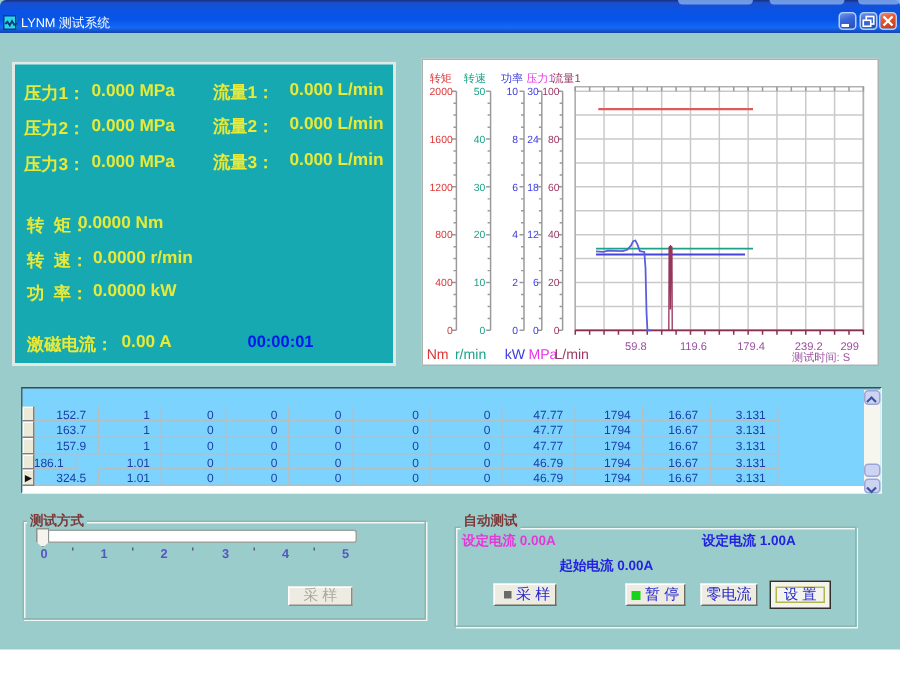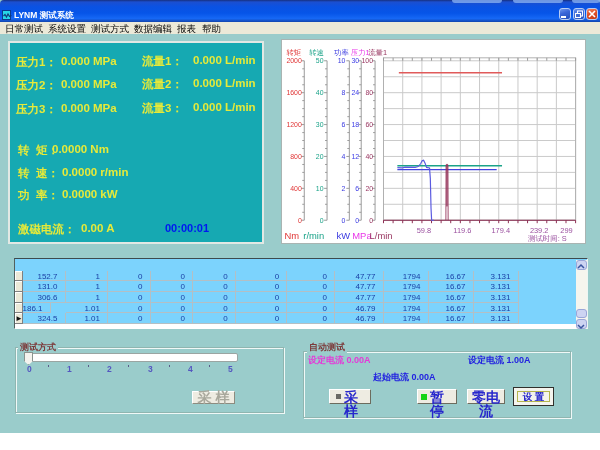--- a/index.html
+++ b/index.html
@@ -1,21 +1,21 @@
 <!DOCTYPE html>
 <html><head><meta charset="utf-8"><style>
 *{margin:0;padding:0;box-sizing:border-box}
 html,body{width:600px;height:450px;overflow:hidden}
 body{background:#fff;font-family:"Liberation Sans",sans-serif;position:relative}
 .win{position:absolute;left:0;top:0;width:600px;height:433px;background:#9acccb}
 .title{position:absolute;left:0;top:0;width:600px;height:22px;
  background:linear-gradient(180deg,#16307f 0%,#1b4fd0 9%,#0b52e2 30%,#0655e8 60%,#1668f5 84%,#1345ae 100%);border-radius:4px 4px 0 0}
 .ticon{position:absolute;left:2px;top:10px;width:9px;height:10px;background:#26d7e8;border:1px solid #0b3b8c}
 .ticon svg{position:absolute;left:0;top:0}
-.ttext{position:absolute;left:14px;top:9.5px;font-size:8.5px;font-weight:bold;color:#fff;letter-spacing:0}
+.ttext{position:absolute;left:14px;top:9.5px;font-size:8.5px;font-weight:normal;color:#fff;letter-spacing:0}
 .tb{position:absolute;top:8px;width:12px;height:12px;border-radius:3px;border:1px solid #b8cdf4;color:#fff;font-size:9px;text-align:center;line-height:11px}
 .tbmin{left:559px;background:linear-gradient(160deg,#6f97ee 0%,#3a66d8 40%,#2450bc 100%)}
 .tbmax{left:573px;background:linear-gradient(160deg,#6f97ee 0%,#3a66d8 40%,#2450bc 100%)}
 .tbx{left:586px;background:linear-gradient(160deg,#f0855e 0%,#e0512a 45%,#c43a14 100%)}
 .menu{position:absolute;left:0;top:22px;width:600px;height:12px;background:#ece9d8;font-size:9.5px;color:#000}
 .menu span{position:absolute;top:0.5px}
 .tealpanel{position:absolute;left:8px;top:41px;width:256px;height:203px;background:#16a9b2;border:2px solid #e2e8e4}
 .tp{position:absolute;color:#e7ea39;font-weight:bold;font-size:11.5px;white-space:pre}
 .timer{position:absolute;color:#0018f0;font-weight:bold;font-size:11px;letter-spacing:0px}
 .gb{position:absolute;border:1px solid #8fb5b0;box-shadow:inset 1px 1px 0 rgba(255,255,255,.85),1px 1px 0 rgba(255,255,255,.85)}
@@ -26,21 +26,21 @@
 .trow .hc,.trow .dc,.trow .sel,.trow .fill{position:absolute;top:0;height:100%;font-size:8px;color:#1a3fa5;overflow:hidden}
 .trow .hc{border-right:1px solid #7e8f96;border-bottom:1px solid #7e8f96;padding:1.5px 0 0 2px;white-space:nowrap}
 .trow .dc{border-right:1px solid #b4bfc4;border-bottom:1px solid #b4bfc4;text-align:right;padding:1px 7px 0 0}
 .trow .sel{background:#ece9d8;border-right:1px solid #808080;border-bottom:1px solid #808080;box-shadow:inset 1px 1px 0 #fff}
 .trow .fill{border-bottom:none}
 .thead .fill{border-bottom:none}
 .mk{position:absolute;left:0px;top:0.5px;font-size:8px;color:#111}
 .sbar{position:absolute;left:576px;top:259.5px;width:10.5px;height:69px;background:#f6f5ee}
 .sb{position:absolute;left:0;width:10.5px;height:10px;background:#cdd4f2;border:1px solid #9aa6d8;border-radius:3px;color:#3a55a0;font-size:7px;text-align:center;line-height:9px;font-weight:bold}
 .thumb{position:absolute;left:0;top:49px;width:10.5px;height:9px;background:#cdd4f2;border:1px solid #9aa6d8;border-radius:3px}
-.btn{position:absolute;background:#eeece2;border-top:1px solid #fff;border-left:1px solid #fff;border-right:1px solid #6c6c5e;border-bottom:1px solid #6c6c5e;font-size:14px;font-weight:bold;color:#2727cc;text-align:center}
+.btn{position:absolute;background:#eeece2;border-top:1px solid #fff;border-left:1px solid #fff;border-right:1px solid #6c6c5e;border-bottom:1px solid #6c6c5e;font-size:10px;font-weight:normal;color:#2727cc;text-align:center}
 .mg{color:#e538d8}.bl{color:#2222e0}
 .atxt{position:absolute;font-size:9px;font-weight:bold}
 </style></head><body>
 <div class="win">
 <div class="title">
  <i style="position:absolute;left:452px;top:0;width:50px;height:3px;background:#7fa8ef;border-radius:0 0 3px 3px;opacity:.85"></i>
  <i style="position:absolute;left:513px;top:0;width:50px;height:3px;background:#7fa8ef;border-radius:0 0 3px 3px;opacity:.85"></i>
  <i style="position:absolute;left:572px;top:0;width:28px;height:3px;background:#7fa8ef;border-radius:0 0 3px 3px;opacity:.85"></i>
  <div class="ticon">
         <svg width="9" height="10">
@@ -51,28 +51,20 @@
  <div class="tb tbmin"><svg width="10" height="10">
           <rect x="1" y="7" width="5" height="2" fill="#fff"></rect>
         </svg></div>
  <div class="tb tbmax"><svg width="10" height="10">
           <rect x="3.5" y="2" width="5" height="5" fill="none" stroke="#fff" stroke-width="1.1"></rect>
           <rect x="1.5" y="4.5" width="5" height="4" fill="#3a66d0" stroke="#fff" stroke-width="1.1"></rect>
         </svg></div>
  <div class="tb tbx"><svg width="10" height="10">
           <path d="M2,2 L8,8 M8,2 L2,8" stroke="#fff" stroke-width="1.6"></path>
         </svg></div>
-</div>
-<div class="menu">
- <span style="left:5px">日常测试</span>
-      <span style="left:48px">系统设置</span>
-      <span style="left:91px">测试方式</span>
-      <span style="left:134px">数据编辑</span>
-      <span style="left:177px">报表</span>
-      <span style="left:202px">帮助</span>
 </div>
 <div class="tealpanel">
  <span class="tp" style="left:6px;top:11.5px">压力1：</span>
       <span class="tp" style="left:51px;top:11.5px">0.000 MPa</span>
  <span class="tp" style="left:132px;top:10.5px">流量1：</span>
       <span class="tp" style="left:183px;top:10.5px">0.000 L/min</span>
  <span class="tp" style="left:6px;top:35px">压力2：</span>
       <span class="tp" style="left:51px;top:35px">0.000 MPa</span>
  <span class="tp" style="left:132px;top:34px">流量2：</span>
       <span class="tp" style="left:183px;top:34px">0.000 L/min</span>
@@ -330,36 +322,36 @@
 <div class="dc" style="left:220.7px;width:51.6px">0</div>
 <div class="dc" style="left:272.3px;width:47.7px">0</div>
 <div class="dc" style="left:320.0px;width:48.5px">47.77</div>
 <div class="dc" style="left:368.5px;width:45.0px">1794</div>
 <div class="dc" style="left:413.5px;width:45.0px">16.67</div>
 <div class="dc" style="left:458.5px;width:45.0px">3.131</div>
 <div class="fill" style="left:503.5px;width:57.0px"></div>
 </div>
 <div class="trow" style="top:22.2px;height:10.7px">
 <div class="sel" style="left:0.0px;width:7.5px"></div>
-<div class="dc" style="left:7.5px;width:43.0px">131.0</div>
+<div class="dc" style="left:7.5px;width:43.0px">163.7</div>
 <div class="dc" style="left:50.5px;width:42.5px">1</div>
 <div class="dc" style="left:93.0px;width:42.5px">0</div>
 <div class="dc" style="left:135.5px;width:42.5px">0</div>
 <div class="dc" style="left:178.0px;width:42.7px">0</div>
 <div class="dc" style="left:220.7px;width:51.6px">0</div>
 <div class="dc" style="left:272.3px;width:47.7px">0</div>
 <div class="dc" style="left:320.0px;width:48.5px">47.77</div>
 <div class="dc" style="left:368.5px;width:45.0px">1794</div>
 <div class="dc" style="left:413.5px;width:45.0px">16.67</div>
 <div class="dc" style="left:458.5px;width:45.0px">3.131</div>
 <div class="fill" style="left:503.5px;width:57.0px"></div>
 </div>
 <div class="trow" style="top:32.9px;height:10.7px">
 <div class="sel" style="left:0.0px;width:7.5px"></div>
-<div class="dc" style="left:7.5px;width:43.0px">306.6</div>
+<div class="dc" style="left:7.5px;width:43.0px">157.9</div>
 <div class="dc" style="left:50.5px;width:42.5px">1</div>
 <div class="dc" style="left:93.0px;width:42.5px">0</div>
 <div class="dc" style="left:135.5px;width:42.5px">0</div>
 <div class="dc" style="left:178.0px;width:42.7px">0</div>
 <div class="dc" style="left:220.7px;width:51.6px">0</div>
 <div class="dc" style="left:272.3px;width:47.7px">0</div>
 <div class="dc" style="left:320.0px;width:48.5px">47.77</div>
 <div class="dc" style="left:368.5px;width:45.0px">1794</div>
 <div class="dc" style="left:413.5px;width:45.0px">16.67</div>
 <div class="dc" style="left:458.5px;width:45.0px">3.131</div>
@@ -428,15 +420,15 @@
 <div class="btn" style="left:192px;top:391px;width:43px;height:12.5px;color:#a8a89c;border-color:#fff #8c8c80 #8c8c80 #fff;line-height:11px">采 样</div>
 <div class="gb" style="left:303px;top:350.5px;width:268px;height:67px"></div>
 <div class="gblab" style="left:307px;top:341px">自动测试</div>
 <span class="atxt mg" style="left:308px;top:354px">设定电流  0.00A</span>
 <span class="atxt bl" style="left:373px;top:371px">起始电流  0.00A</span>
 <span class="atxt bl" style="left:468px;top:354px">设定电流  1.00A</span>
 <div class="btn" style="left:329px;top:389px;width:42px;height:15px;line-height:14px;text-align:left;padding-left:14px"><span style="position:absolute;left:6px;top:4px;width:5px;height:5px;background:#6a6a66"></span>采 样</div>
 <div class="btn" style="left:417px;top:389px;width:40px;height:15px;line-height:14px;text-align:left;padding-left:12px"><span style="position:absolute;left:3px;top:4px;width:6px;height:6px;background:#17d417"></span>暂 停</div>
 <div class="btn" style="left:467px;top:389px;width:38px;height:15px;line-height:14px">零电流</div>
 <div style="position:absolute;left:513px;top:387px;width:41px;height:19px;background:#f4f4ee;border:1.5px solid #30302c">
- <div style="position:absolute;left:3px;top:3px;right:3px;bottom:3px;border:1px solid #b5b54e;color:#2727cc;font-size:9.5px;font-weight:bold;text-align:center;line-height:10px">设  置</div>
+ <div style="position:absolute;left:3px;top:3px;right:3px;bottom:3px;border:1px solid #b5b54e;color:#2727cc;font-size:9.5px;font-weight:normal;text-align:center;line-height:10px">设  置</div>
 </div>
 </div>
 
 </body></html>

